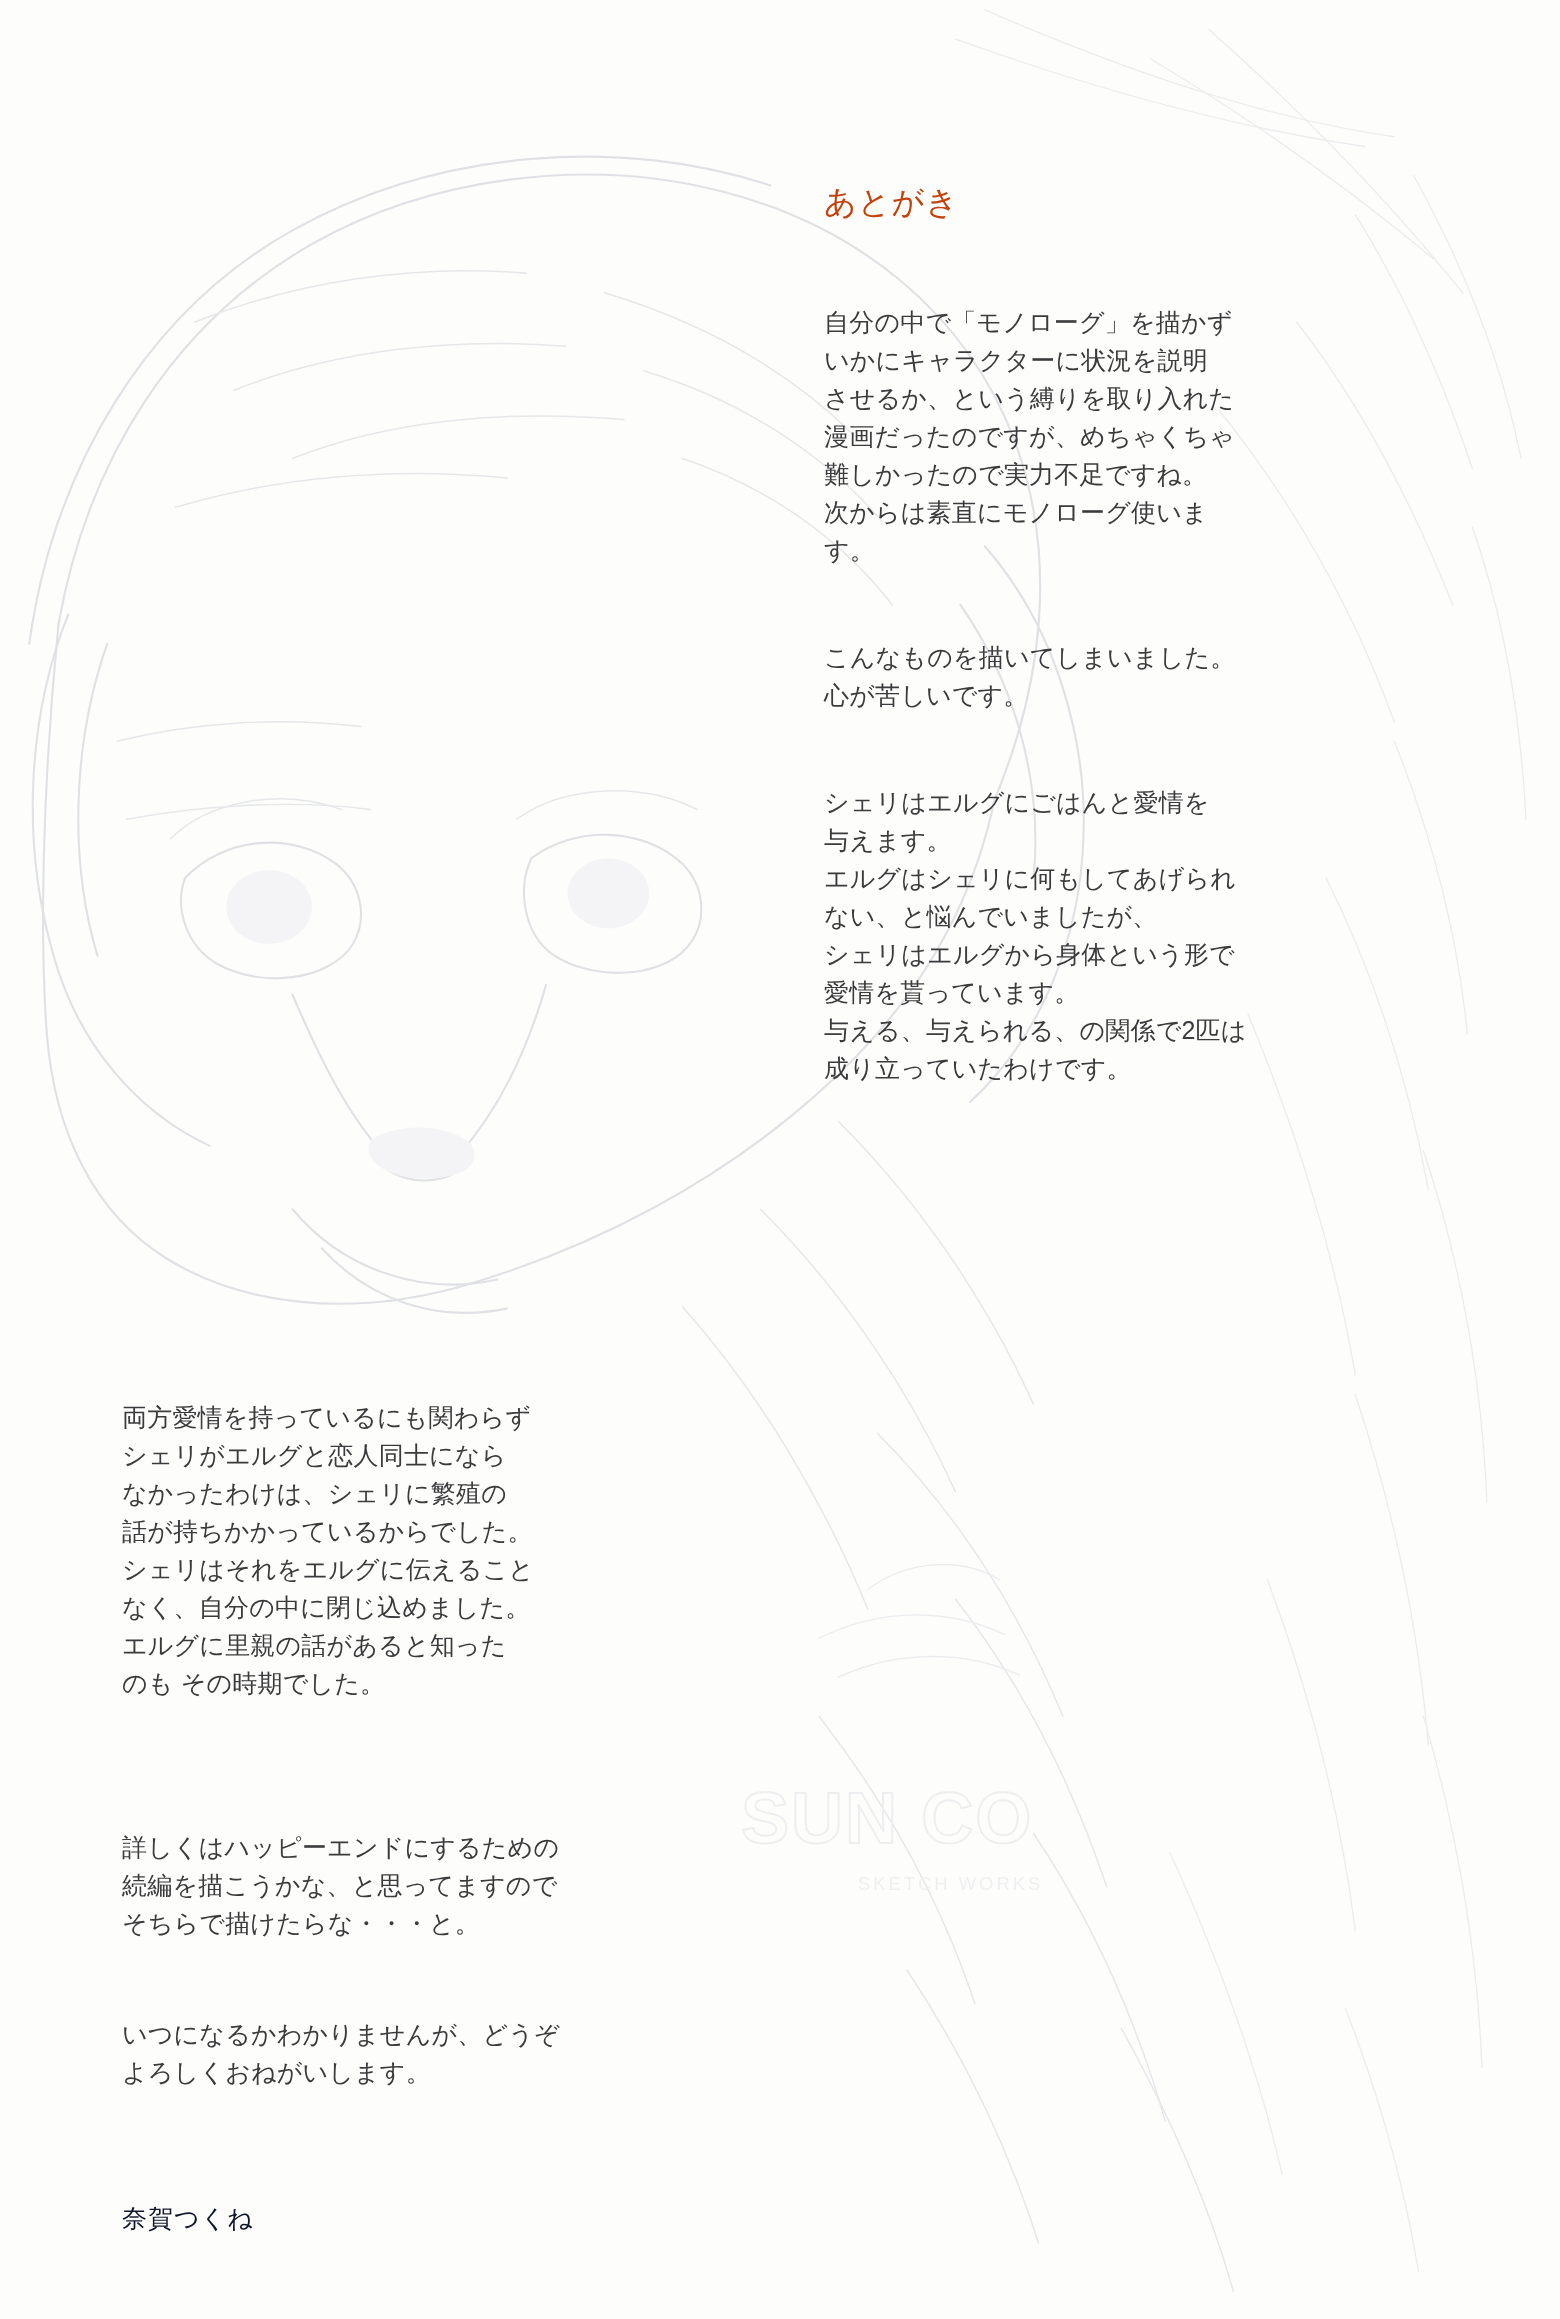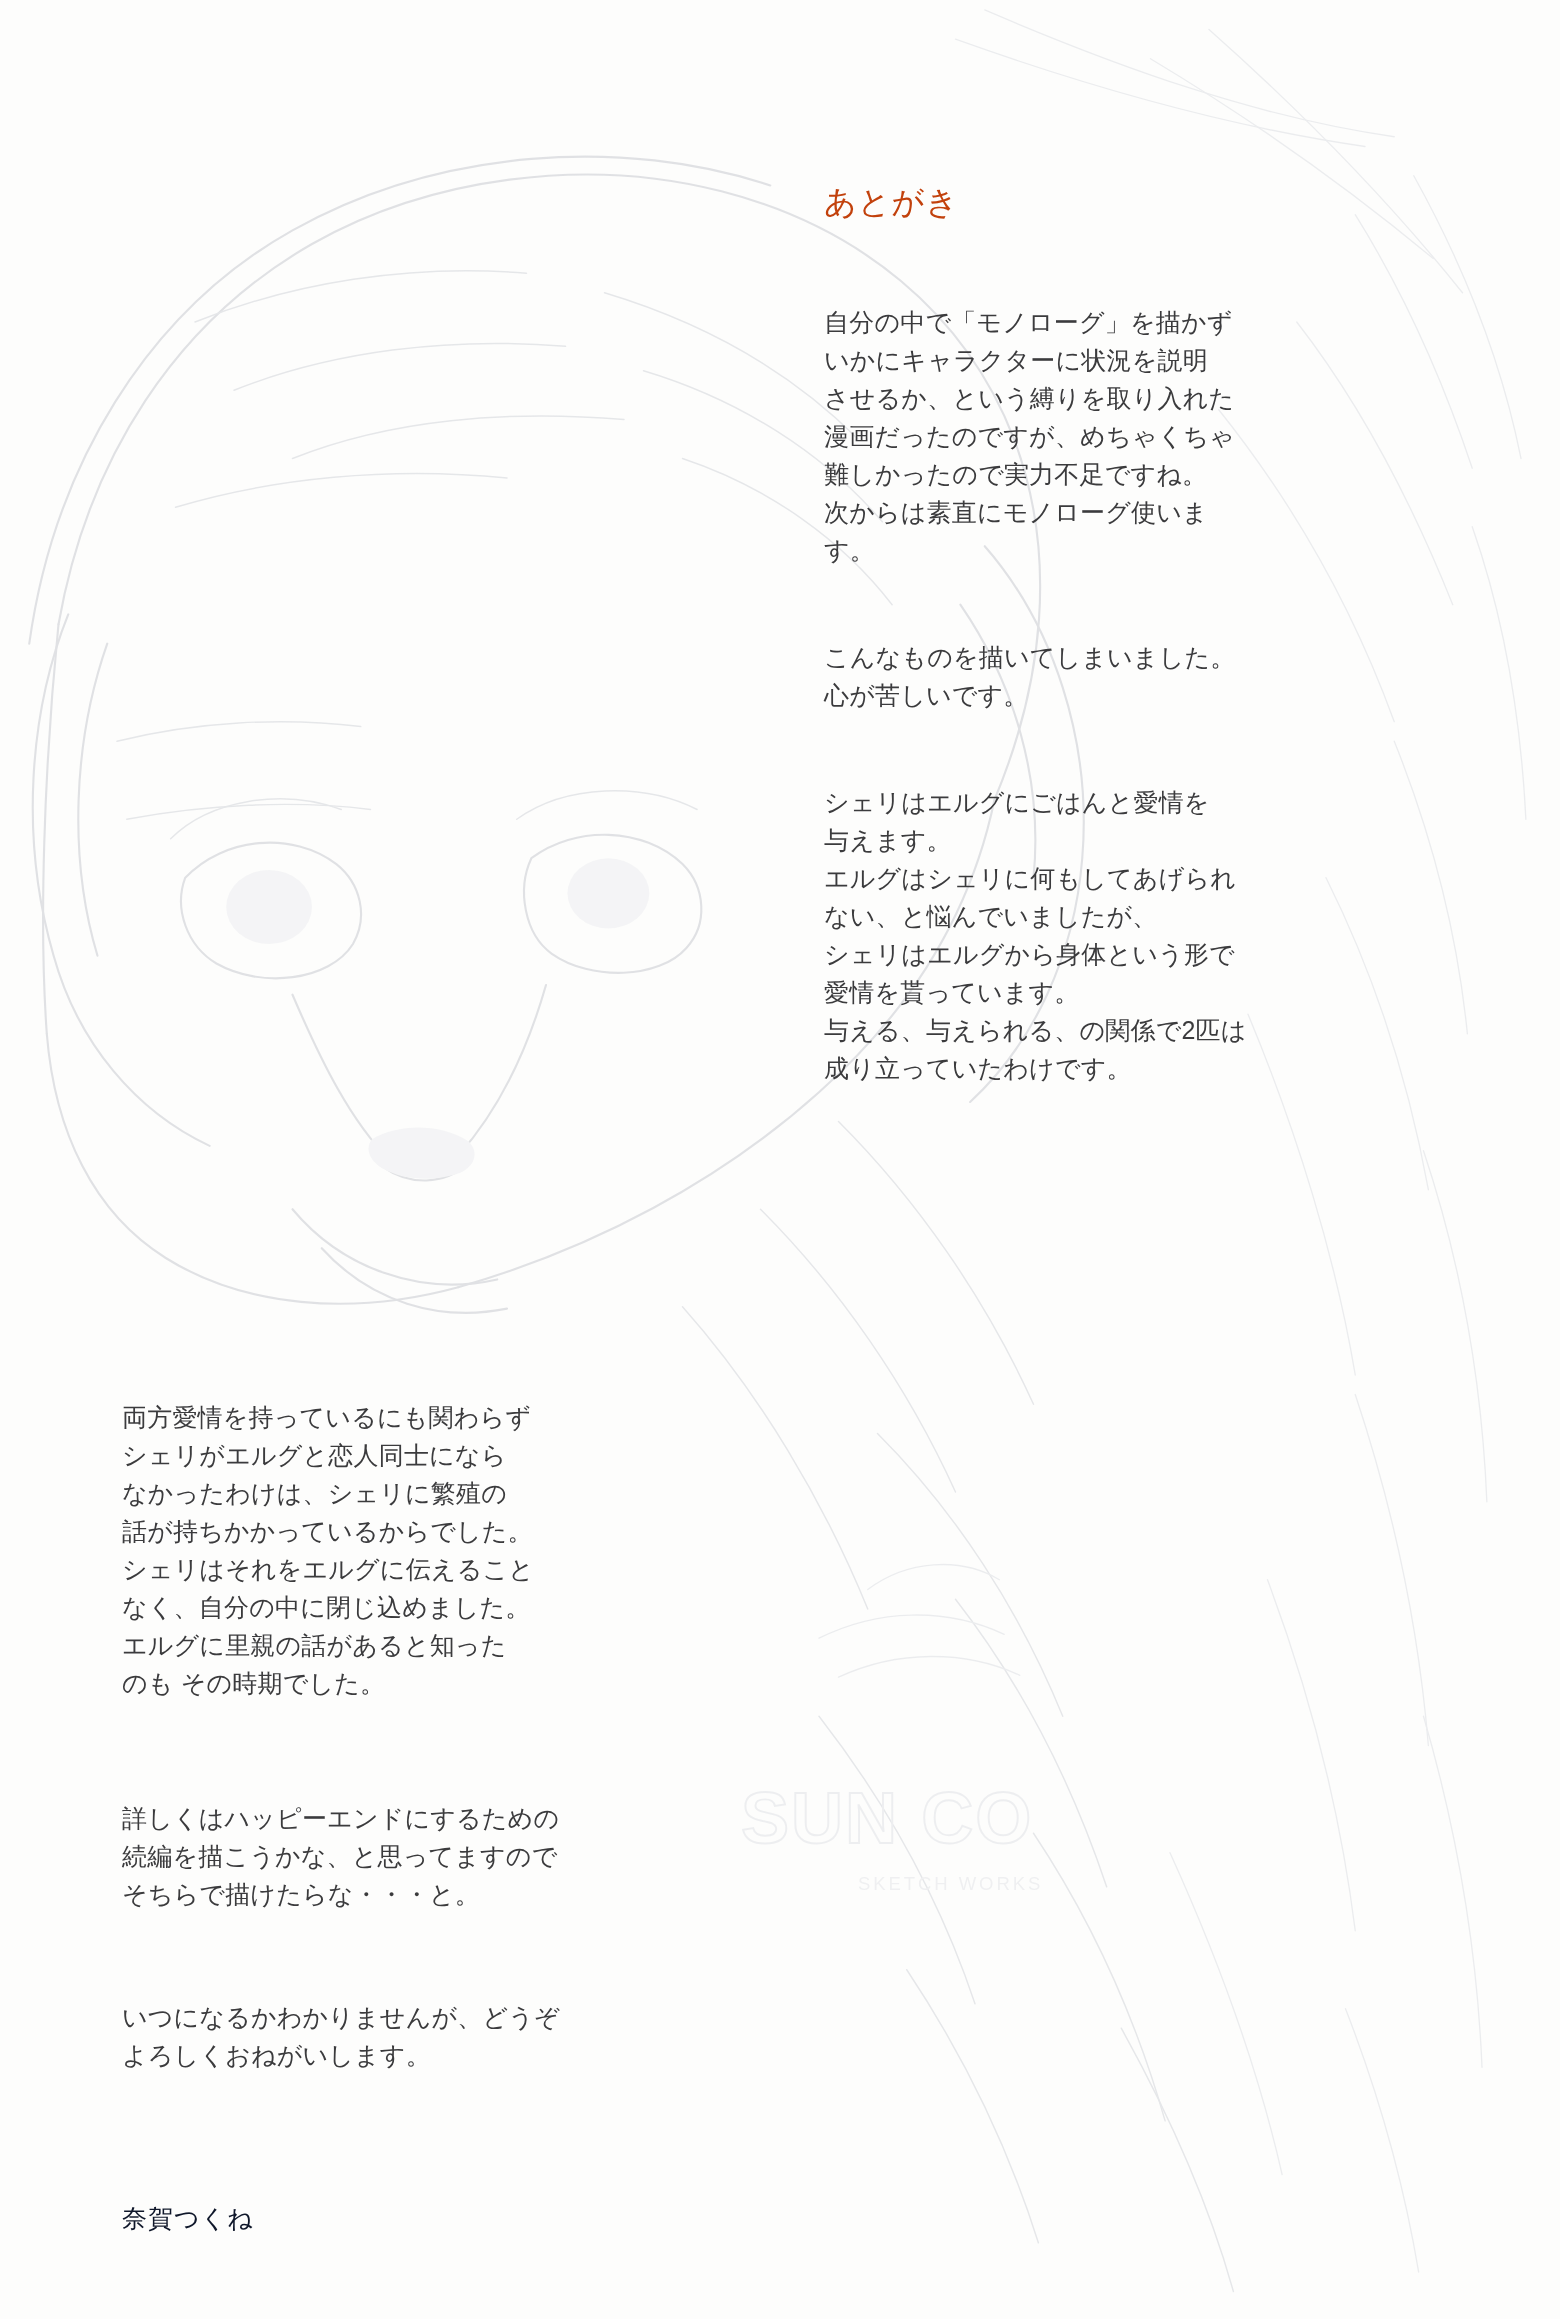--- a/index.html
+++ b/index.html
@@ -100,22 +100,22 @@
     width: 683px;
   }
   #col-right .para { margin-bottom: 31px; }
   #col-right .para:last-child { margin-bottom: 0; }
 
   #col-left {
     left: 122px;
     top: 1360px;
     width: 644px;
   }
-  #col-left .para { margin-bottom: 47px; }
-  #col-left .para.gap-big { margin-bottom: 59px; }
+  #col-left .para { margin-bottom: 35px; }
+  #col-left .para.gap-big { margin-bottom: 88px; }
   #col-left .para:last-child { margin-bottom: 0; }
 
   #signature {
     position: absolute;
     left: 122px;
     top: 2202px;
     font-size: 25px;
     color: #0f172a;
     letter-spacing: 1px;
   }

